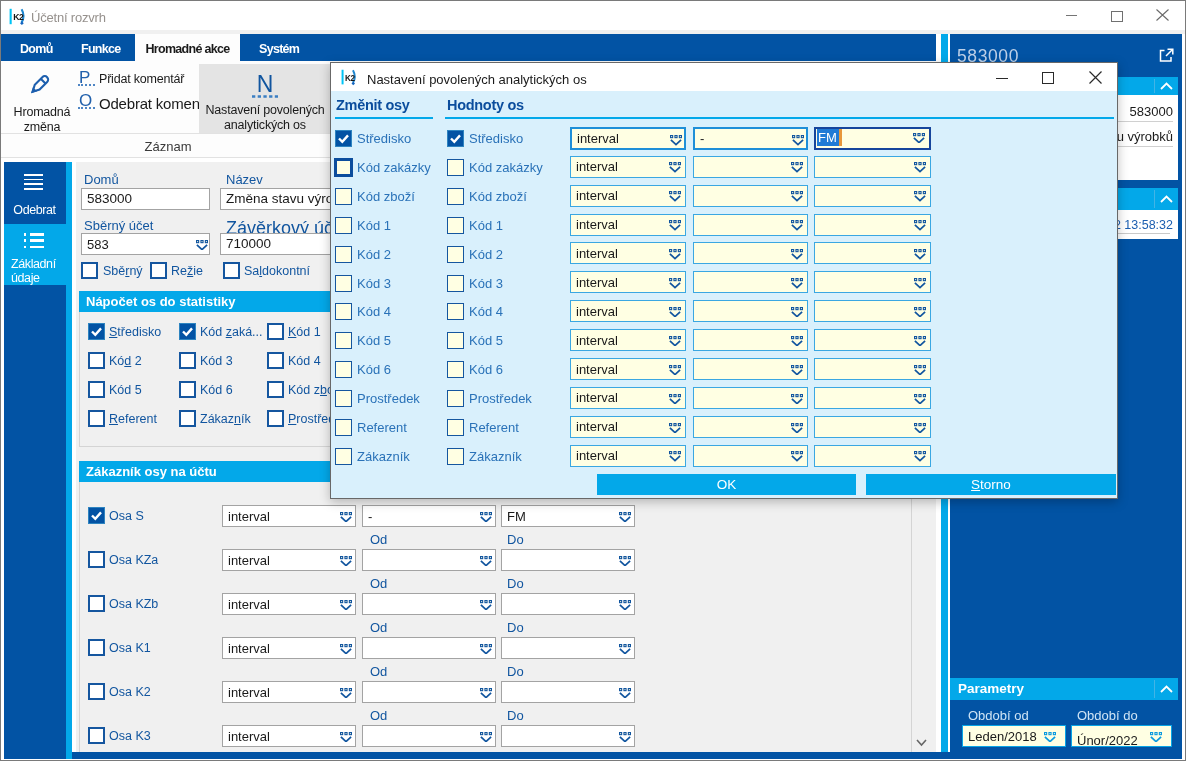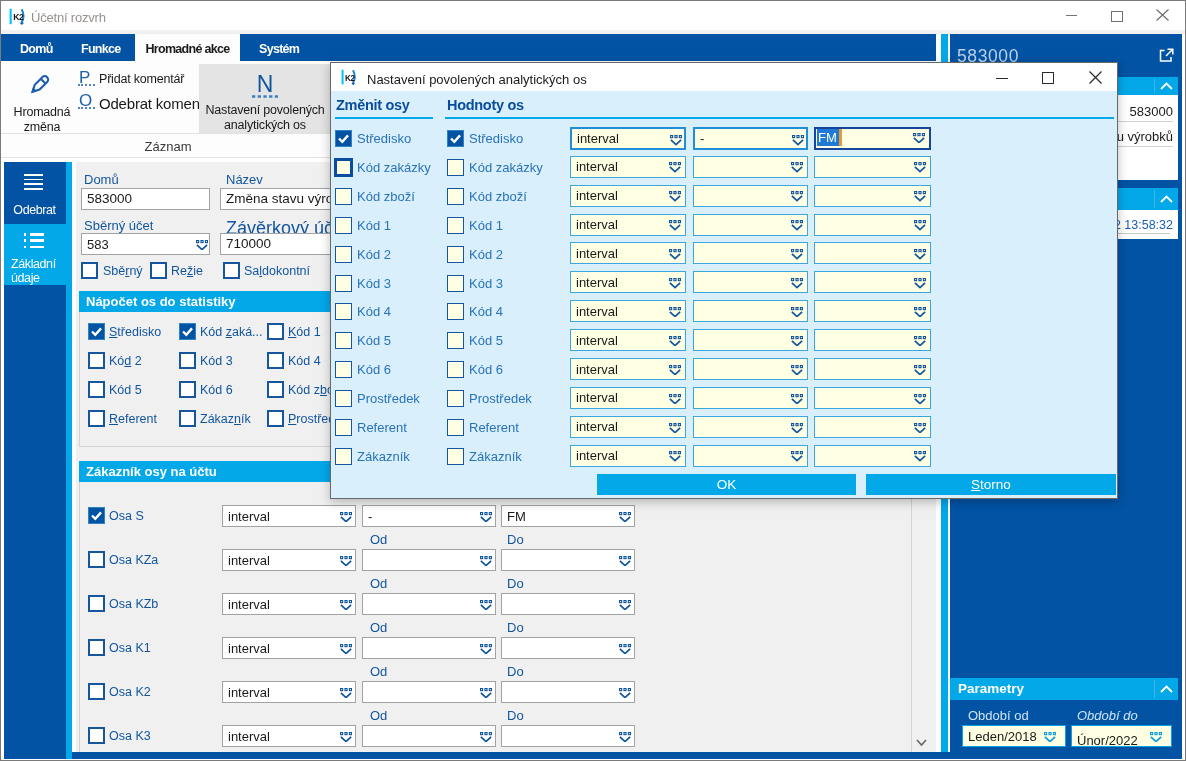--- a/index.html
+++ b/index.html
@@ -472,21 +472,21 @@
 <div class="abs" style="left:950px;top:210px;width:228px;height:29px;background:#fff;"></div>
 <div class="abs" style="left:950px;top:218px;width:223px;text-align:right;font-size:12.5px;color:#1b5eb0;">08.02.2022 13:58:32</div>
 <div class="abs" style="left:1118px;top:233px;width:52px;height:1px;background:#c9c9c9;"></div>
 <div class="abs" style="left:950px;top:678px;width:228px;height:22px;background:#03a8e9;"></div>
 <div class="abs" style="left:1154px;top:680px;width:1px;height:18px;background:#42b4e6;"></div>
 <svg class="abs" style="left:1160px;top:685.0px" width="13" height="9" viewBox="0 0 13 9">
     <polyline points="1,7 6.5,1.5 12,7" fill="none" stroke="#fff" stroke-width="1.8"></polyline>
   </svg>
 <div style="position:absolute;left:958px;top:681px;font-size:13.5px;color:#fff;font-weight:bold;white-space:nowrap;">Parametry</div>
 <div style="position:absolute;left:968px;top:708px;font-size:13px;color:#cfe4f5;font-weight:normal;white-space:nowrap;text-align:right;">Období od</div>
-<div style="position:absolute;left:1077px;top:708px;font-size:13px;color:#cfe4f5;font-weight:normal;white-space:nowrap;font-style:italic;">Období do</div>
+<div style="position:absolute;left:1077px;top:708px;font-size:13px;color:#cfe4f5;font-weight:normal;white-space:nowrap;">Období do</div>
 <div style="position:absolute;left:962px;top:725px;width:104px;height:22px;background:#ffffe3;border:1.5px solid #08a5e5;box-sizing:border-box;">
 <div style="position:absolute;left:5px;top:0;right:22px;height:100%;display:flex;align-items:center;font-size:13px;color:#1a1a1a;white-space:nowrap;overflow:hidden;">Leden/2018</div>
 <svg style="position:absolute;left:81px;top:5.75px" width="12" height="10.5" viewBox="0 0 12 10.5">
 <g fill="#0a9ae0">
         <rect x="0" y="0" width="3.2" height="3.2"></rect>
         <rect x="4.4" y="0" width="3.2" height="3.2"></rect>
         <rect x="8.8" y="0" width="3.2" height="3.2"></rect>
       </g>
 <g fill="#ffffe3">
         <rect x="1.1" y="1.1" width="1" height="1"></rect>

